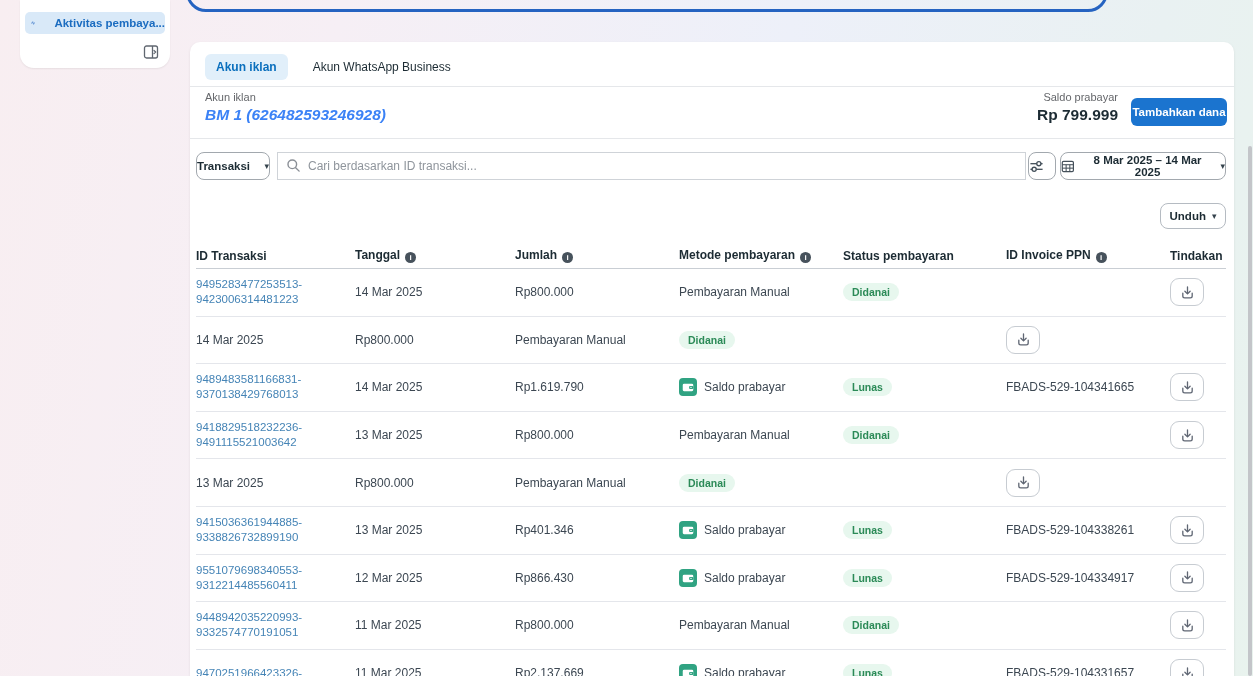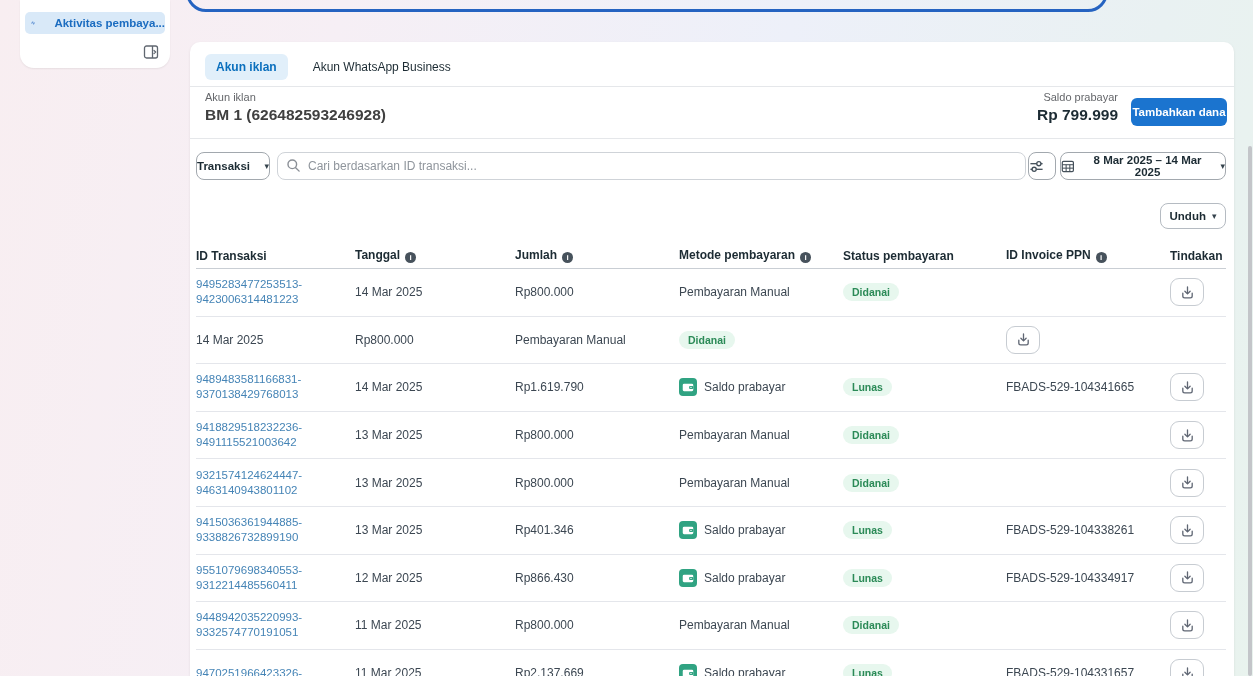--- a/index.html
+++ b/index.html
@@ -31,34 +31,34 @@
     border-radius:10px 10px 0 0; box-shadow:0 1px 3px rgba(0,0,0,.08);padding-left:32px; }
   .divider { position:absolute; left:0; right:0; height:1px; background:#e5e7ea; }
   .d1 { top:44px; } .d2 { top:96px; }
 
   .tabs { position:absolute; top:12px; left:15px; display:flex; gap:14px; align-items:center; }
   .tab { font-size:12px; color:#1c2b33; padding:6px 11px; border-radius:6px; cursor:pointer; white-space:nowrap; }
   .tab.active { background:var(--tab-active-bg,#e1effa); color:var(--tab-active-text,#0a6fbd); font-weight:700; }
 
   .account-block { position:absolute; top:49px; left:15px; }
   .muted-label { font-size:11px; color:#65676b; }
-  .account-name { margin-top:3px; font-size:15.5px; font-weight:700; color:#404040; }
+  .account-name { margin-top:3px; font-size:15.5px; font-weight:700; color:#3b82f6;font-style:italic; }
   .balance-block { position:absolute; top:49px; right:116px; text-align:right; }
   .balance-amount { margin-top:3px; font-size:15.5px; font-weight:700; color:#1c2b33; }
   .add-funds-btn { position:absolute; top:56px; right:7px; width:96px; height:28px;
     background:var(--accent-blue,#1b74cf); color:#fff; border:none; border-radius:6px;
     font-size:11.5px; font-weight:700; cursor:pointer; font-family:inherit; }
 
   .filter-row { position:absolute; top:110px; left:6px; right:8px; height:28px; }
   .pill-btn { position:absolute; height:28px; background:#fff; border:1px solid #a2a8ae; border-radius:8px;
     display:flex; align-items:center; justify-content:space-between; gap:6px; font-size:11.5px; font-weight:600;
     color:#1c2b33; cursor:pointer; font-family:inherit; }
   .type-btn { left:0; width:74px; }
   .search-wrap { position:absolute; left:81px; width:749px; height:28px; }
-  .search-input { width:100%; height:100%; border:1px solid #cfd3d8; border-radius:8px; padding:0 10px 0 30px;
+  .search-input { width:100%; height:100%; border:1px solid #cfd3d8; border-radius:0; padding:0 10px 0 30px;
     font-size:12px; color:#1c2b33; font-family:inherit; outline:none; background:#fff; }
   .search-input::placeholder { color:#8f959c; }
   .search-icon { position:absolute; left:9px; top:6px; pointer-events:none; }
   .sliders-btn { left:832px; width:28px; }
   .date-btn { left:864px; width:166px; }
   .caret { font-size:9px; color:#35424c; line-height:1; }
 
   .download-btn { position:absolute; top:161px; right:8px; width:66px; height:26px; background:#fff;
     border:1px solid #b5bbc2; border-radius:8px; display:flex; align-items:center; justify-content:center;
     gap:6px; font-size:11.5px; font-weight:600; color:#1c2b33; cursor:pointer; font-family:inherit; }
@@ -258,24 +258,20 @@
             <button class="action-btn">
               <svg width="15" height="15" viewBox="0 0 16 16">
                 <line x1="8" y1="2" x2="8" y2="9" stroke="#5f6673" stroke-width="1.4" stroke-linecap="round"></line>
                 <path d="M5.2 6.6L8 9.5l2.8-2.9" fill="none" stroke="#5f6673" stroke-width="1.4" stroke-linecap="round" stroke-linejoin="round"></path>
                 <path d="M3 8.8v3a2 2 0 0 0 2 2h6a2 2 0 0 0 2-2v-3" fill="none" stroke="#5f6673" stroke-width="1.4" stroke-linecap="round"></path>
               </svg>
             </button>
           </div>
         </div>
         <div class="row grid-cols">
-          <div class="td id-cell">
-            <span class="id-link">9321574124624447-</span>
-            <span class="id-link">9463140943801102</span>
-          </div>
           <div class="td">13 Mar 2025</div>
           <div class="td">Rp800.000</div>
           <div class="td method-cell">
             <span>Pembayaran Manual</span>
           </div>
           <div class="td"><span class="badge">Didanai</span></div>
           <div class="td"></div>
           <div class="td">
             <button class="action-btn">
               <svg width="15" height="15" viewBox="0 0 16 16">

